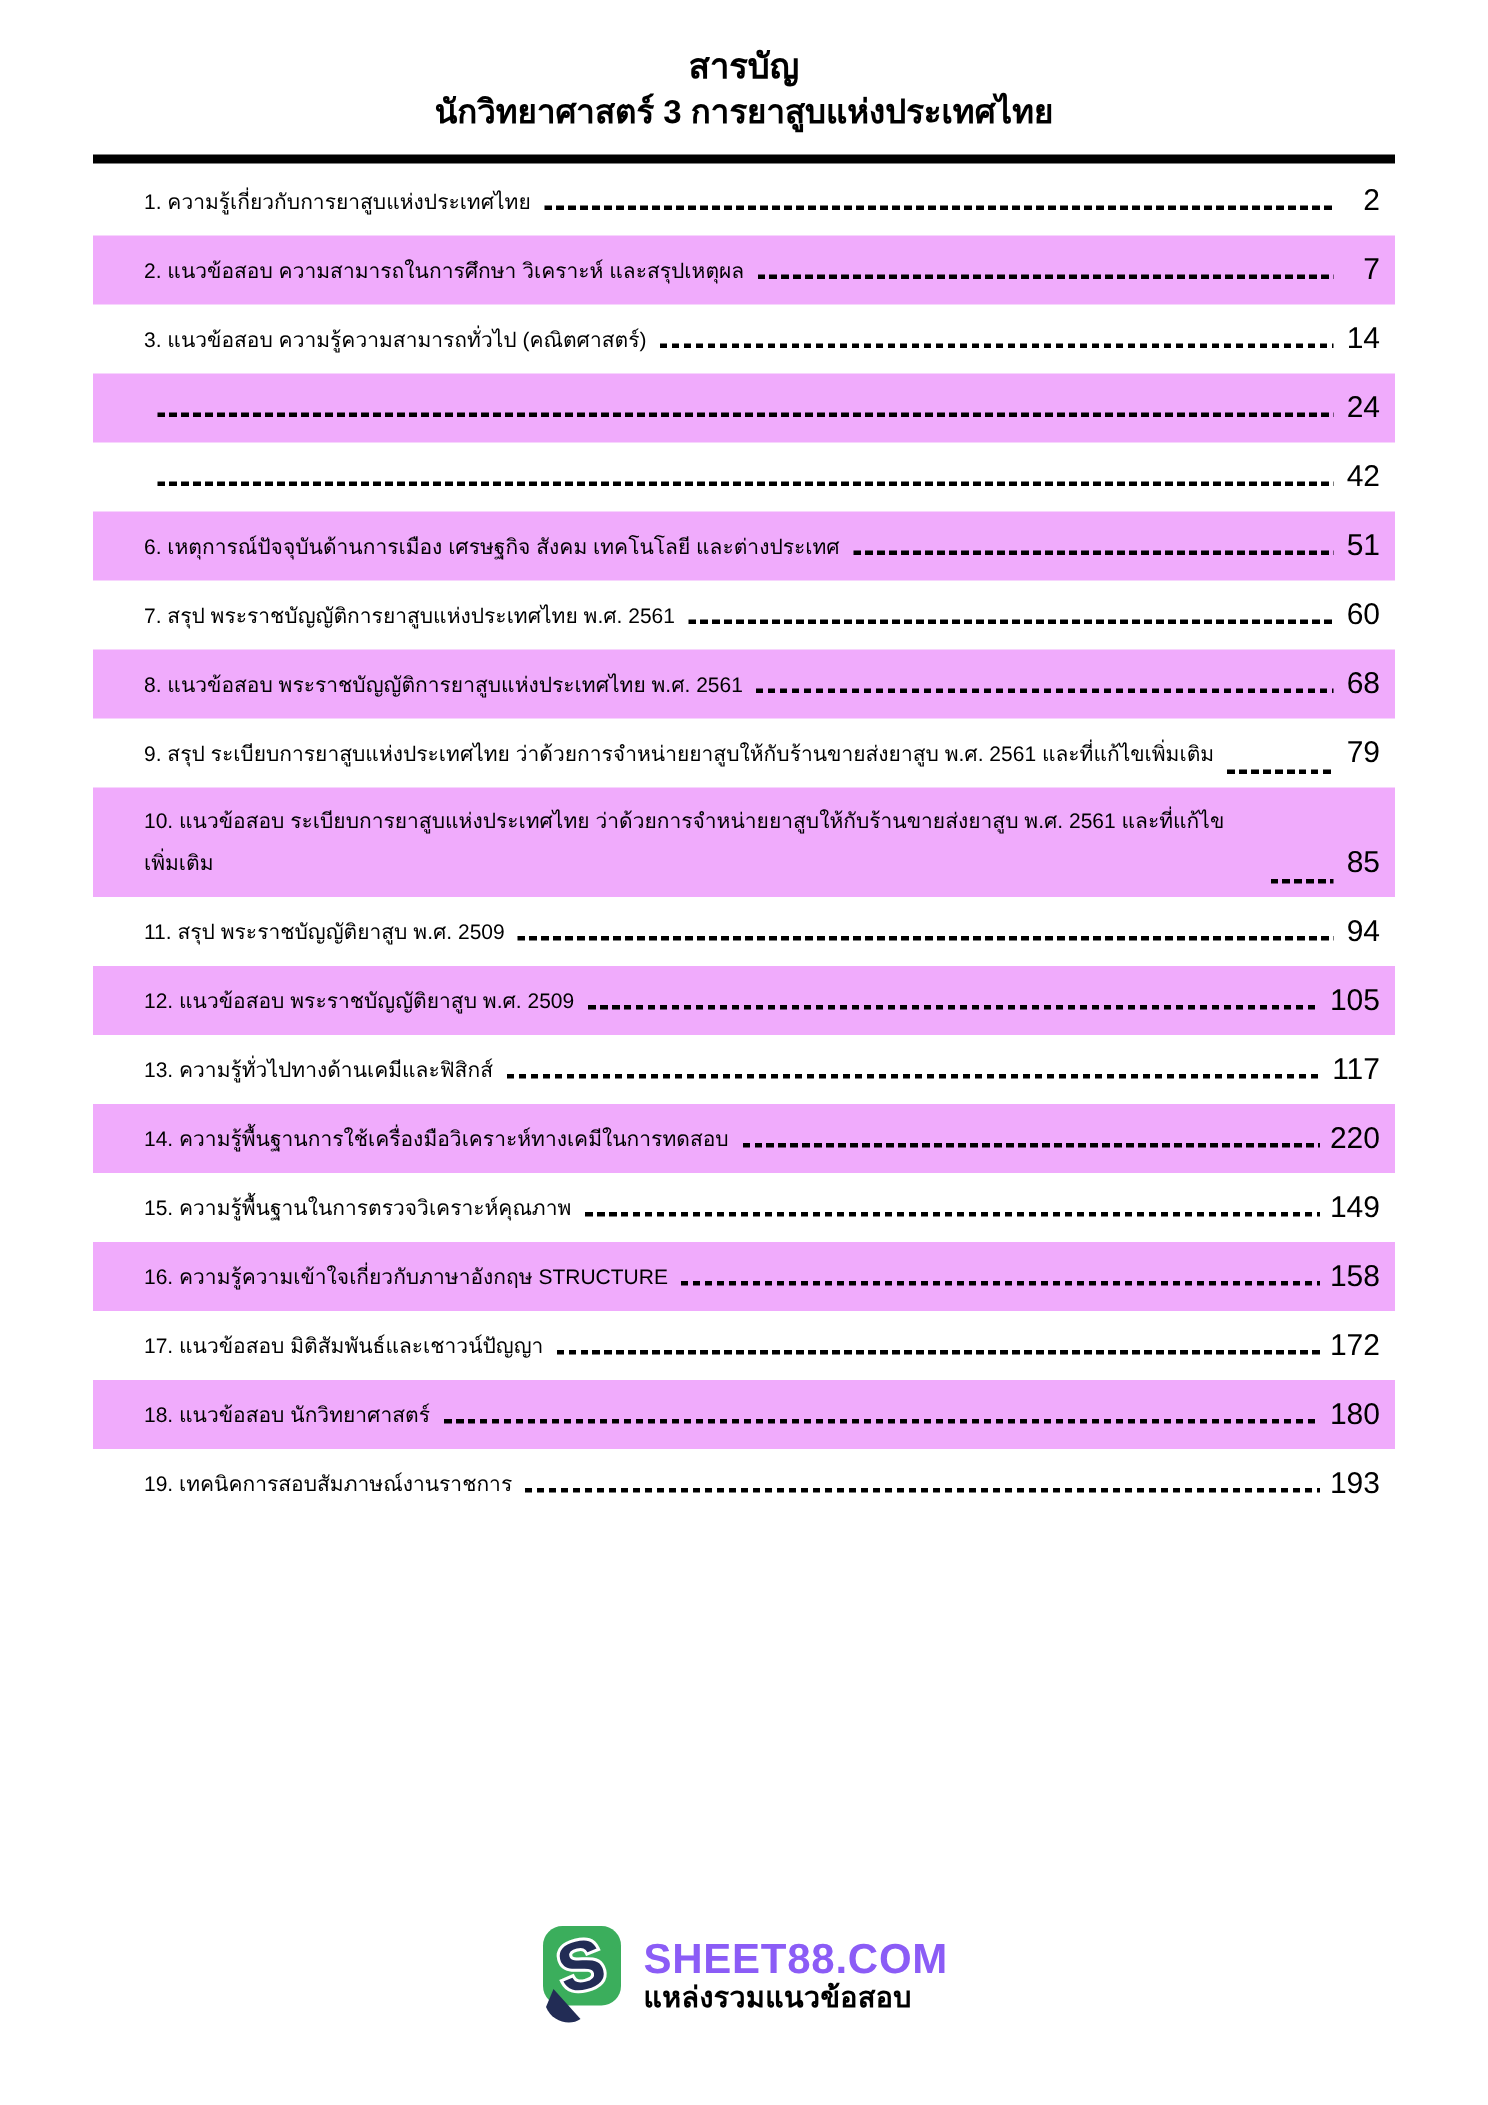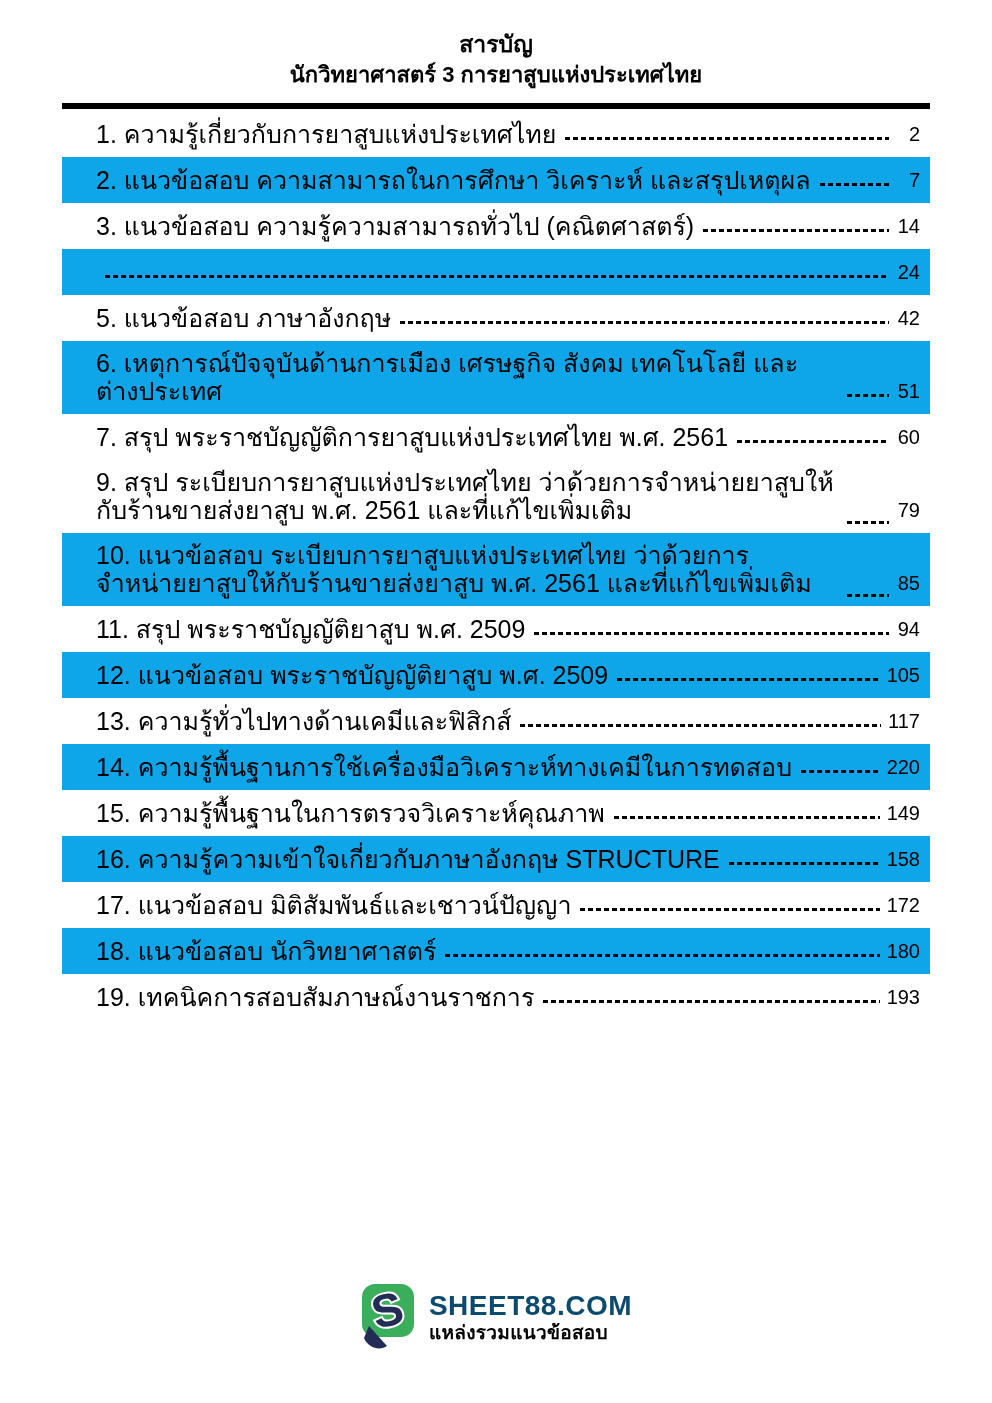--- a/index.html
+++ b/index.html
@@ -25,23 +25,23 @@
 
   
   .toc { width: 868px; margin: 2px auto 0 auto; }
   .toc-row {
     display: flex;
     align-items: flex-end;
     min-height: 46px;
     box-sizing: border-box;
     padding: 8px 10px 9px 34px;
   }
-  .toc-row.shaded { background: #0ea5e9; }
+  .toc-row.shaded { background: #f0abfc; }
   .row-label {
-    font-size: 25px;
+    font-size: 14px;
     line-height: 28px;
     max-width: 742px;
     flex: 0 1 auto;
   }
   .row-leader {
     flex: 1 1 40px;
     height: 3px;
     margin: 0 7px 8px 9px;
     background-image: repeating-linear-gradient(90deg, #000 0, #000 5px, transparent 5px, transparent 8px);
   }
@@ -101,33 +101,37 @@
       <div class="toc-row">
       <span class="row-label">3. แนวข้อสอบ ความรู้ความสามารถทั่วไป (คณิตศาสตร์)</span>
       <span class="row-leader"></span>
       <span class="row-page">14</span>
     </div>
       <div class="toc-row shaded">
       <span class="row-leader"></span>
       <span class="row-page">24</span>
     </div>
       <div class="toc-row">
-      <span class="row-label">5. แนวข้อสอบ ภาษาอังกฤษ</span>
       <span class="row-leader"></span>
       <span class="row-page">42</span>
     </div>
       <div class="toc-row shaded">
       <span class="row-label">6. เหตุการณ์ปัจจุบันด้านการเมือง เศรษฐกิจ สังคม เทคโนโลยี และต่างประเทศ</span>
       <span class="row-leader"></span>
       <span class="row-page">51</span>
     </div>
       <div class="toc-row">
       <span class="row-label">7. สรุป พระราชบัญญัติการยาสูบแห่งประเทศไทย พ.ศ. 2561</span>
       <span class="row-leader"></span>
       <span class="row-page">60</span>
+    </div>
+      <div class="toc-row shaded">
+      <span class="row-label">8. แนวข้อสอบ พระราชบัญญัติการยาสูบแห่งประเทศไทย พ.ศ. 2561</span>
+      <span class="row-leader"></span>
+      <span class="row-page">68</span>
     </div>
       <div class="toc-row two-line">
       <span class="row-label">9. สรุป ระเบียบการยาสูบแห่งประเทศไทย ว่าด้วยการจำหน่ายยาสูบให้กับร้านขายส่งยาสูบ พ.ศ. 2561 และที่แก้ไขเพิ่มเติม</span>
       <span class="row-leader"></span>
       <span class="row-page">79</span>
     </div>
       <div class="toc-row shaded two-line">
       <span class="row-label">10. แนวข้อสอบ ระเบียบการยาสูบแห่งประเทศไทย ว่าด้วยการจำหน่ายยาสูบให้กับร้านขายส่งยาสูบ พ.ศ. 2561 และที่แก้ไขเพิ่มเติม</span>
       <span class="row-leader"></span>
       <span class="row-page">85</span>
@@ -181,18 +185,18 @@
 
   <div class="footer">
     <span style="display:inline-block; line-height:0;">
       <svg width="56" height="68" viewBox="0 0 56 68" xmlns="http://www.w3.org/2000/svg">
         <rect x="2" y="1" width="52" height="53" rx="13" fill="#3bae5c"></rect>
         <path d="M9 43 L27 63 C20 68 8 65 4 55 Z" fill="#222c55"></path>
         <text x="28" y="43" font-size="46" font-weight="bold" font-family="Liberation Sans, sans-serif" text-anchor="middle" fill="#222c55" stroke="#ffffff" stroke-width="4" paint-order="stroke" transform="rotate(-14 28 30)">S</text>
       </svg>
     </span>
     <span class="brand-text">
-      <span class="brand-name" style="color:#0c4a6e">SHEET88.COM</span>
+      <span class="brand-name" style="color:#8b5cf6">SHEET88.COM</span>
       <span class="brand-tagline" style="color:#000000">แหล่งรวมแนวข้อสอบ</span>
     </span>
   </div>
 
 </div>
 
 </body></html>

